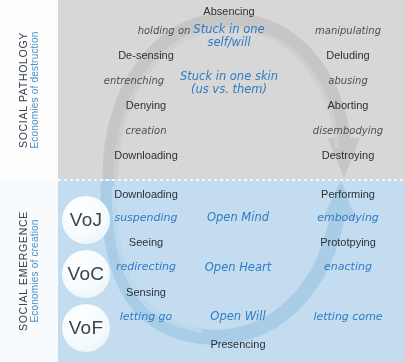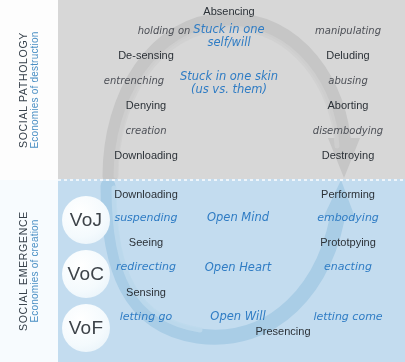--- a/index.html
+++ b/index.html
@@ -187,21 +187,21 @@
       <div class="cell dark" style="left:88px; top:8px;">Downloading</div>
       <div class="cell blue-it" style="left:88px; top:32px;">suspending</div>
       <div class="cell dark" style="left:88px; top:56px;">Seeing</div>
       <div class="cell blue-it" style="left:88px; top:81px;">redirecting</div>
       <div class="cell dark" style="left:88px; top:106px;">Sensing</div>
       <div class="cell blue-it" style="left:88px; top:131px;">letting go</div>
 
       <div class="cell blue-it big" style="left:180px; top:31px;">Open Mind</div>
       <div class="cell blue-it big" style="left:180px; top:81px;">Open Heart</div>
       <div class="cell blue-it big" style="left:180px; top:130px;">Open Will</div>
-      <div class="cell dark" style="left:180px; top:145px;margin-left:45px;">Presencing</div>
+      <div class="cell dark" style="left:180px; top:158px;">Presencing</div>
 
       <div class="cell dark" style="left:290px; top:8px;">Performing</div>
       <div class="cell blue-it" style="left:290px; top:32px;">embodying</div>
       <div class="cell dark" style="left:290px; top:56px;">Prototpying</div>
       <div class="cell blue-it" style="left:290px; top:81px;">enacting</div>
       <div class="cell blue-it" style="left:290px; top:131px;">letting come</div>
     </div>
   </div>
 
 </div>

